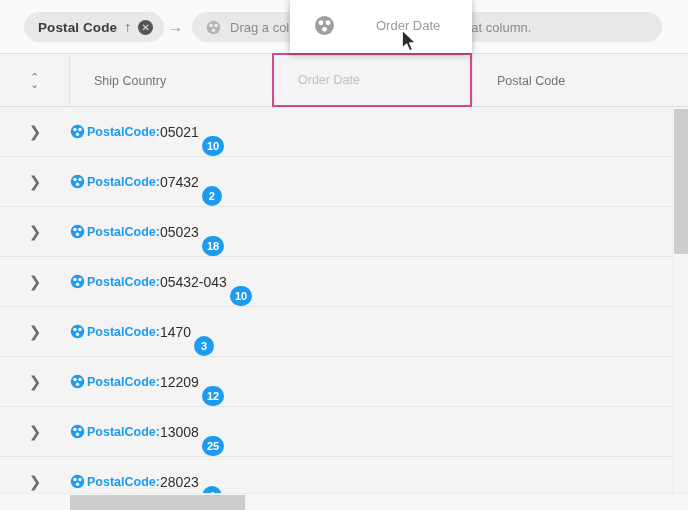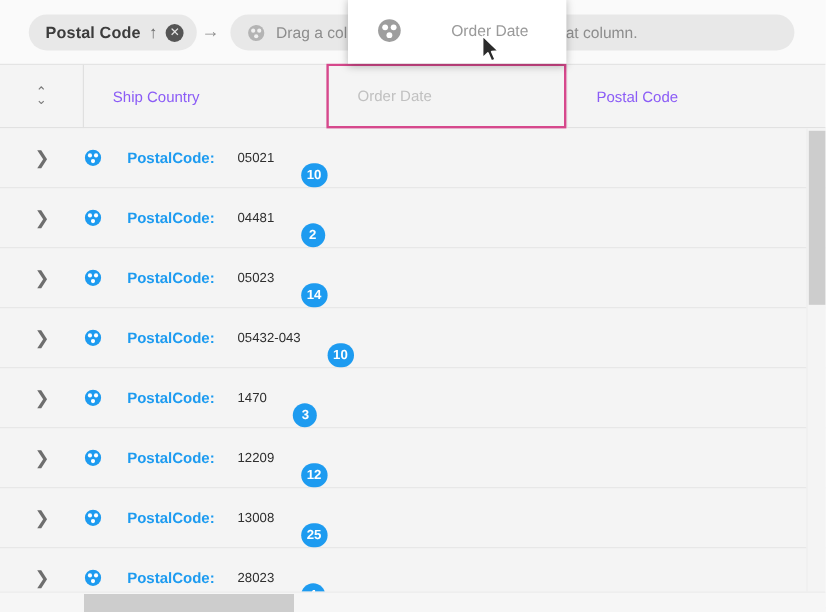--- a/index.html
+++ b/index.html
@@ -189,21 +189,21 @@
     z-index: 5;
   }
   .hdr-postal {
     left: 472px;
     width: 200px;
     padding-left: 24px;
     border-left: 1px solid #e6e6e6;
   }
   .hdr-text {
     font-size: 12.5px;
-    color: #8b5cf6;
+    color: #737373;
     white-space: nowrap;
   }
   .hdr-text.dim { color: #c0c0c0; }
 
   .sort-chevrons {
     display: flex;
     flex-direction: column;
     align-items: center;
     line-height: 7px;
     color: #7a7a7a;
@@ -235,30 +235,30 @@
     align-items: center;
     justify-content: center;
     color: #6e6e6e;
     font-size: 15px;
     cursor: pointer;
     flex: none;
   }
   .row-content {
     display: flex;
     align-items: center;
-    gap: 21px;
+    gap: 2px;
   }
   .row-key {
     font-size: 12.5px;
     color: #1d9bf0;
     font-weight: 600;
     white-space: nowrap;
   }
   .row-val {
-    font-size: 11px;
+    font-size: 14px;
     color: #2f2f2f;
     white-space: nowrap;
     margin-left: -2px;
   }
   .badge {
     min-width: 20px;
     height: 20px;
     padding: 0 5px;
     border-radius: 10px;
     background: #1d9bf0;
@@ -389,38 +389,38 @@
           <div class="row-content">
             <span>
               <svg class="grp-icon" width="15" height="15" viewBox="0 0 16 16">
                 <circle cx="8" cy="8" r="7.2" fill="#1d9bf0"></circle>
                 <circle cx="5.3" cy="5.9" r="1.85" fill="#ffffff"></circle>
                 <circle cx="10.7" cy="5.9" r="1.85" fill="#ffffff"></circle>
                 <circle cx="8" cy="10.9" r="1.85" fill="#ffffff"></circle>
               </svg>
             </span>
             <span class="row-key">PostalCode:</span>
-            <span class="row-val">04481</span>
+            <span class="row-val">07432</span>
             <span class="badge">2</span>
           </div>
         </div>
         <div class="row">
           <div class="row-expander">❯</div>
           <div class="row-content">
             <span>
               <svg class="grp-icon" width="15" height="15" viewBox="0 0 16 16">
                 <circle cx="8" cy="8" r="7.2" fill="#1d9bf0"></circle>
                 <circle cx="5.3" cy="5.9" r="1.85" fill="#ffffff"></circle>
                 <circle cx="10.7" cy="5.9" r="1.85" fill="#ffffff"></circle>
                 <circle cx="8" cy="10.9" r="1.85" fill="#ffffff"></circle>
               </svg>
             </span>
             <span class="row-key">PostalCode:</span>
             <span class="row-val">05023</span>
-            <span class="badge">14</span>
+            <span class="badge">18</span>
           </div>
         </div>
         <div class="row">
           <div class="row-expander">❯</div>
           <div class="row-content">
             <span>
               <svg class="grp-icon" width="15" height="15" viewBox="0 0 16 16">
                 <circle cx="8" cy="8" r="7.2" fill="#1d9bf0"></circle>
                 <circle cx="5.3" cy="5.9" r="1.85" fill="#ffffff"></circle>
                 <circle cx="10.7" cy="5.9" r="1.85" fill="#ffffff"></circle>

